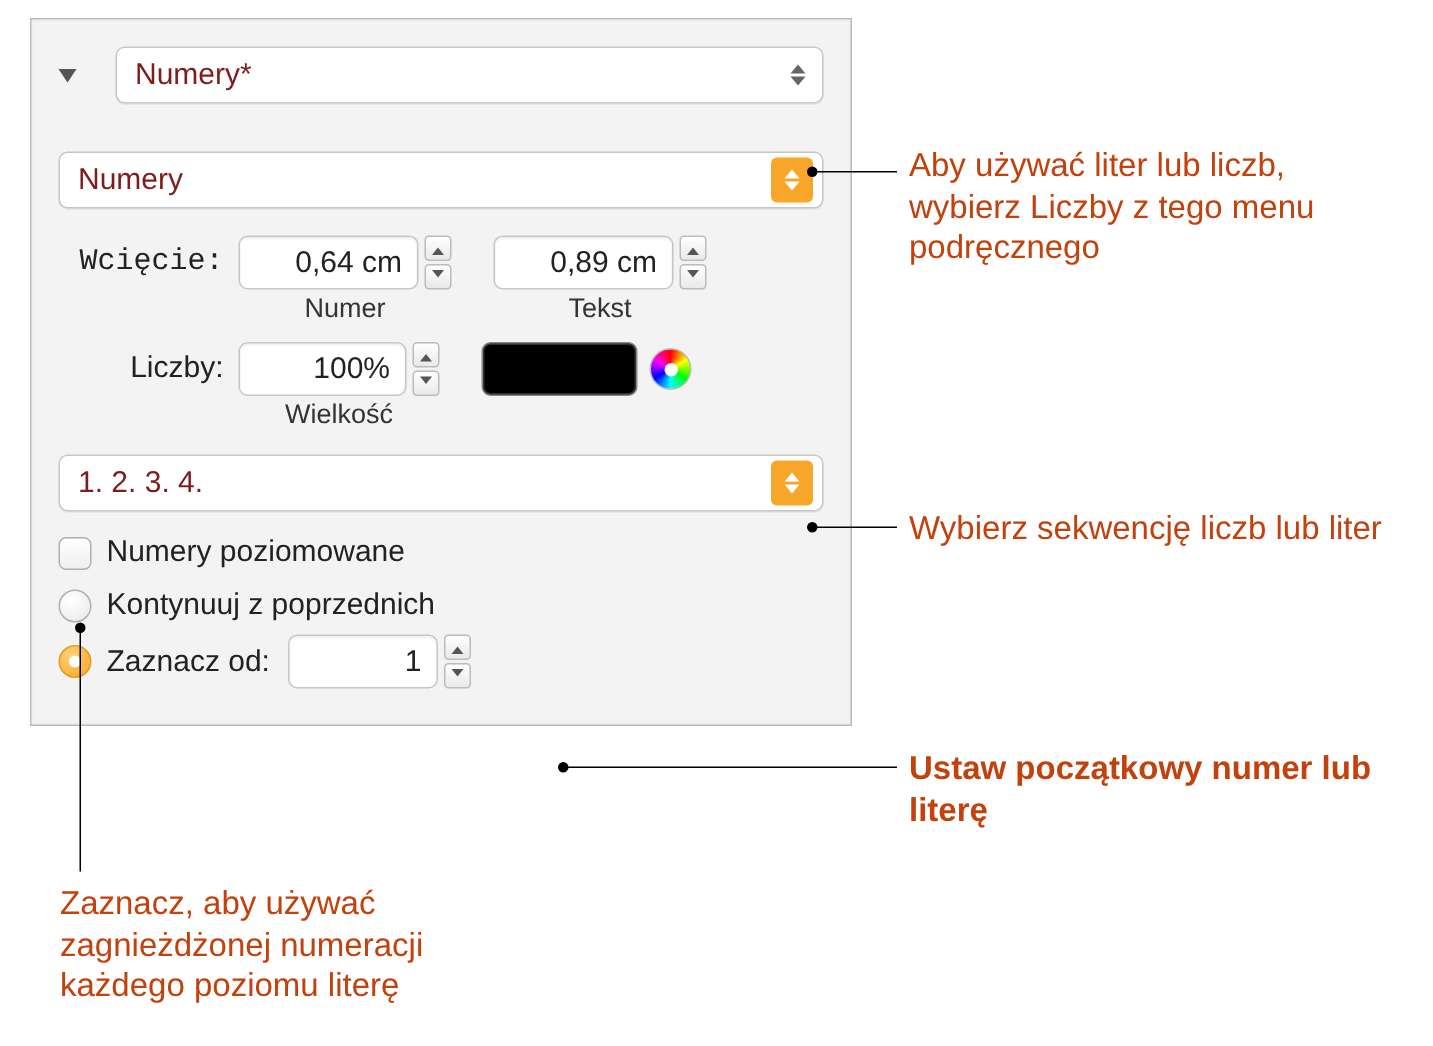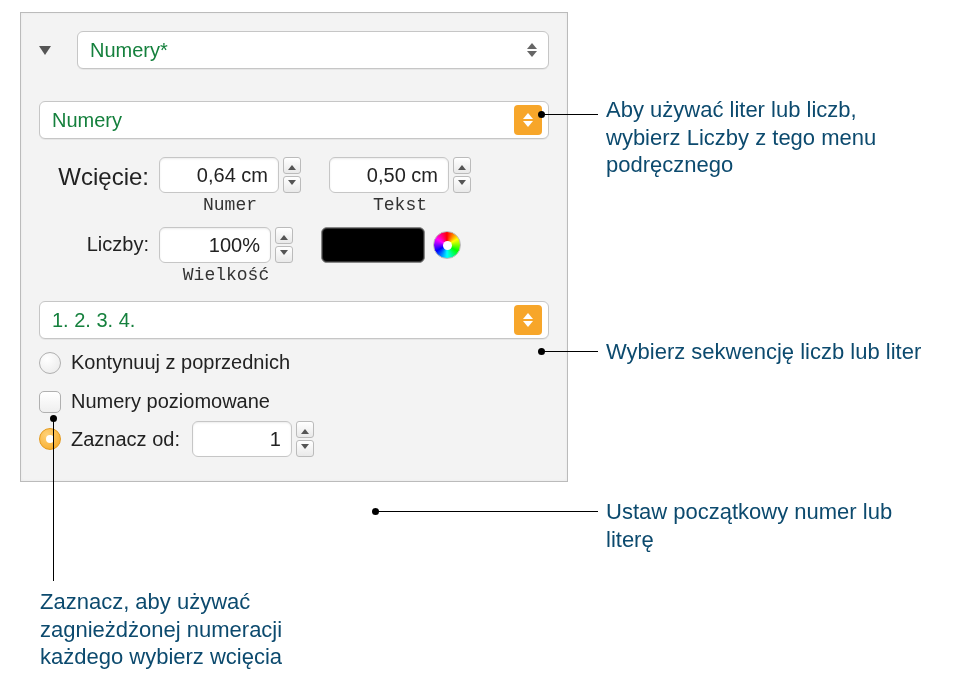--- a/index.html
+++ b/index.html
@@ -53,21 +53,21 @@
     justify-content: space-between;
     background: #fff;
     border: 1px solid #c6c6c6;
     border-radius: 6px;
     height: 38px;
     padding: 0 6px 0 12px;
     box-shadow: 0 1px 0 rgba(0,0,0,.05), inset 0 1px 0 #fff;
   }
   .popup-text {
     font-size: 20px;
-    color: #15803d;
+    color: #7f1d1d;
   }
   .popup-arrows {
     width: 20px;
     height: 26px;
     display: flex;
     flex-direction: column;
     align-items: center;
     justify-content: center;
     gap: 2px;
   }
@@ -133,21 +133,20 @@
   }
   .stepper .s-up::after   { bottom: 3px; border-bottom: 5px solid #555; }
   .stepper .s-down::after { top: 3px;   border-top:    5px solid #555; }
 
   .sublabel {
     font-size: 18px;
     color: #333;
     text-align: center;
     width: 100%;
     margin-top: 2px;
-    font-family: Liberation Mono, monospace;
   }
 
   .color-swatch {
     width: 104px;
     height: 36px;
     background: #000;
     border: 1px solid #888;
     border-radius: 6px;
     box-shadow: inset 0 0 0 1px rgba(255,255,255,.2);
   }
@@ -200,21 +199,21 @@
     left: 50%; top: 50%;
     width: 8px; height: 8px;
     margin: -4px 0 0 -4px;
     background: #fff;
     border-radius: 50%;
   }
 
   .callout {
     position: absolute;
     font-size: 22px;
-    color: #0c4a6e;
+    color: #c2410c;
     line-height: 1.25;
     max-width: 330px;
   }
   .lead {
     position: absolute;
     background: #000;
     height: 1px;
   }
   .lead::before {
     content: "";
@@ -248,41 +247,41 @@
 
   <div class="popup accent" style="width:100%; margin-top:32px;">
     <span class="popup-text">Numery</span>
     <span class="popup-arrows">
       <span class="up"></span>
         <span class="down"></span>
     </span>
   </div>
 
   <div style="display:flex; align-items:flex-start; margin-top:18px;">
-    <div style="width:120px; text-align:right; padding-right:10px; font-size:24px; padding-top:6px;">Wcięcie:</div>
+    <div style="width:120px; text-align:right; padding-right:10px; font-size:20px; padding-top:6px;font-family:Liberation Mono, monospace;">Wcięcie:</div>
 
     <div style="display:flex; flex-direction:column; align-items:center;">
       <div class="numfield-group">
         <div class="numfield" style="width:120px;">
           <span>0,64 cm</span>
         </div>
         <div class="stepper">
           <div class="s-up"></div>
             <div class="s-down"></div>
         </div>
       </div>
       <div class="sublabel">Numer</div>
     </div>
 
     <div style="width:28px;"></div>
 
     <div style="display:flex; flex-direction:column; align-items:center;">
       <div class="numfield-group">
         <div class="numfield" style="width:120px;">
-          <span>0,50 cm</span>
+          <span>0,89 cm</span>
         </div>
         <div class="stepper">
           <div class="s-up"></div>
             <div class="s-down"></div>
         </div>
       </div>
       <div class="sublabel">Tekst</div>
     </div>
   </div>
 
@@ -311,28 +310,28 @@
   </div>
 
   <div class="popup accent" style="width:100%; margin-top:16px;">
     <span class="popup-text">1. 2. 3. 4.</span>
     <span class="popup-arrows">
       <span class="up"></span>
         <span class="down"></span>
     </span>
   </div>
 
+  <div class="row" style="margin-top:16px;">
+    <div class="checkbox"></div>
+    <div>Numery poziomowane</div>
+  </div>
+
   <div class="row" style="margin-top:12px;">
     <div class="radio"></div>
     <div>Kontynuuj z poprzednich</div>
-  </div>
-
-  <div class="row" style="margin-top:16px;">
-    <div class="checkbox"></div>
-    <div>Numery poziomowane</div>
   </div>
 
   <div class="row" style="margin-top:8px;">
     <div class="radio selected"></div>
     <div style="margin-right:12px;">Zaznacz od:</div>
     <div class="numfield-group">
       <div class="numfield" style="width:100px;">
         <span>1</span>
       </div>
       <div class="stepper">
@@ -344,16 +343,16 @@
 
 </div>
 
 <div class="lead dot-left" style="left:541px; top:114px; width:57px;"></div>
 <div class="callout" style="left:606px; top:96px;">Aby używać liter lub liczb, wybierz Liczby z tego menu podręcznego</div>
 
 <div class="lead dot-left" style="left:541px; top:351px; width:57px;"></div>
 <div class="callout" style="left:606px; top:338px;">Wybierz sekwencję liczb lub liter</div>
 
 <div class="lead dot-left" style="left:375px; top:511px; width:223px;"></div>
-<div class="callout" style="left:606px; top:498px;">Ustaw początkowy numer lub literę</div>
+<div class="callout" style="left:606px; top:498px;font-weight:bold;">Ustaw początkowy numer lub literę</div>
 
 <div class="lead vertical" style="left:53px; top:418px; height:163px;"></div>
-<div class="callout" style="left:40px; top:588px;">Zaznacz, aby używać zagnieżdżonej numeracji każdego wybierz wcięcia</div>
+<div class="callout" style="left:40px; top:588px;">Zaznacz, aby używać zagnieżdżonej numeracji każdego poziomu literę</div>
 
 </body></html>

